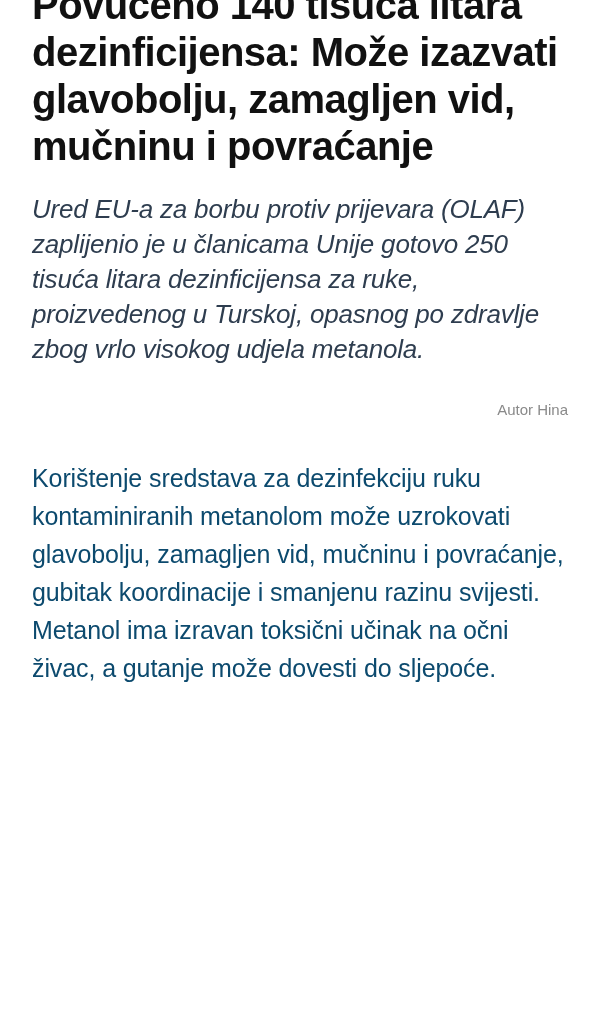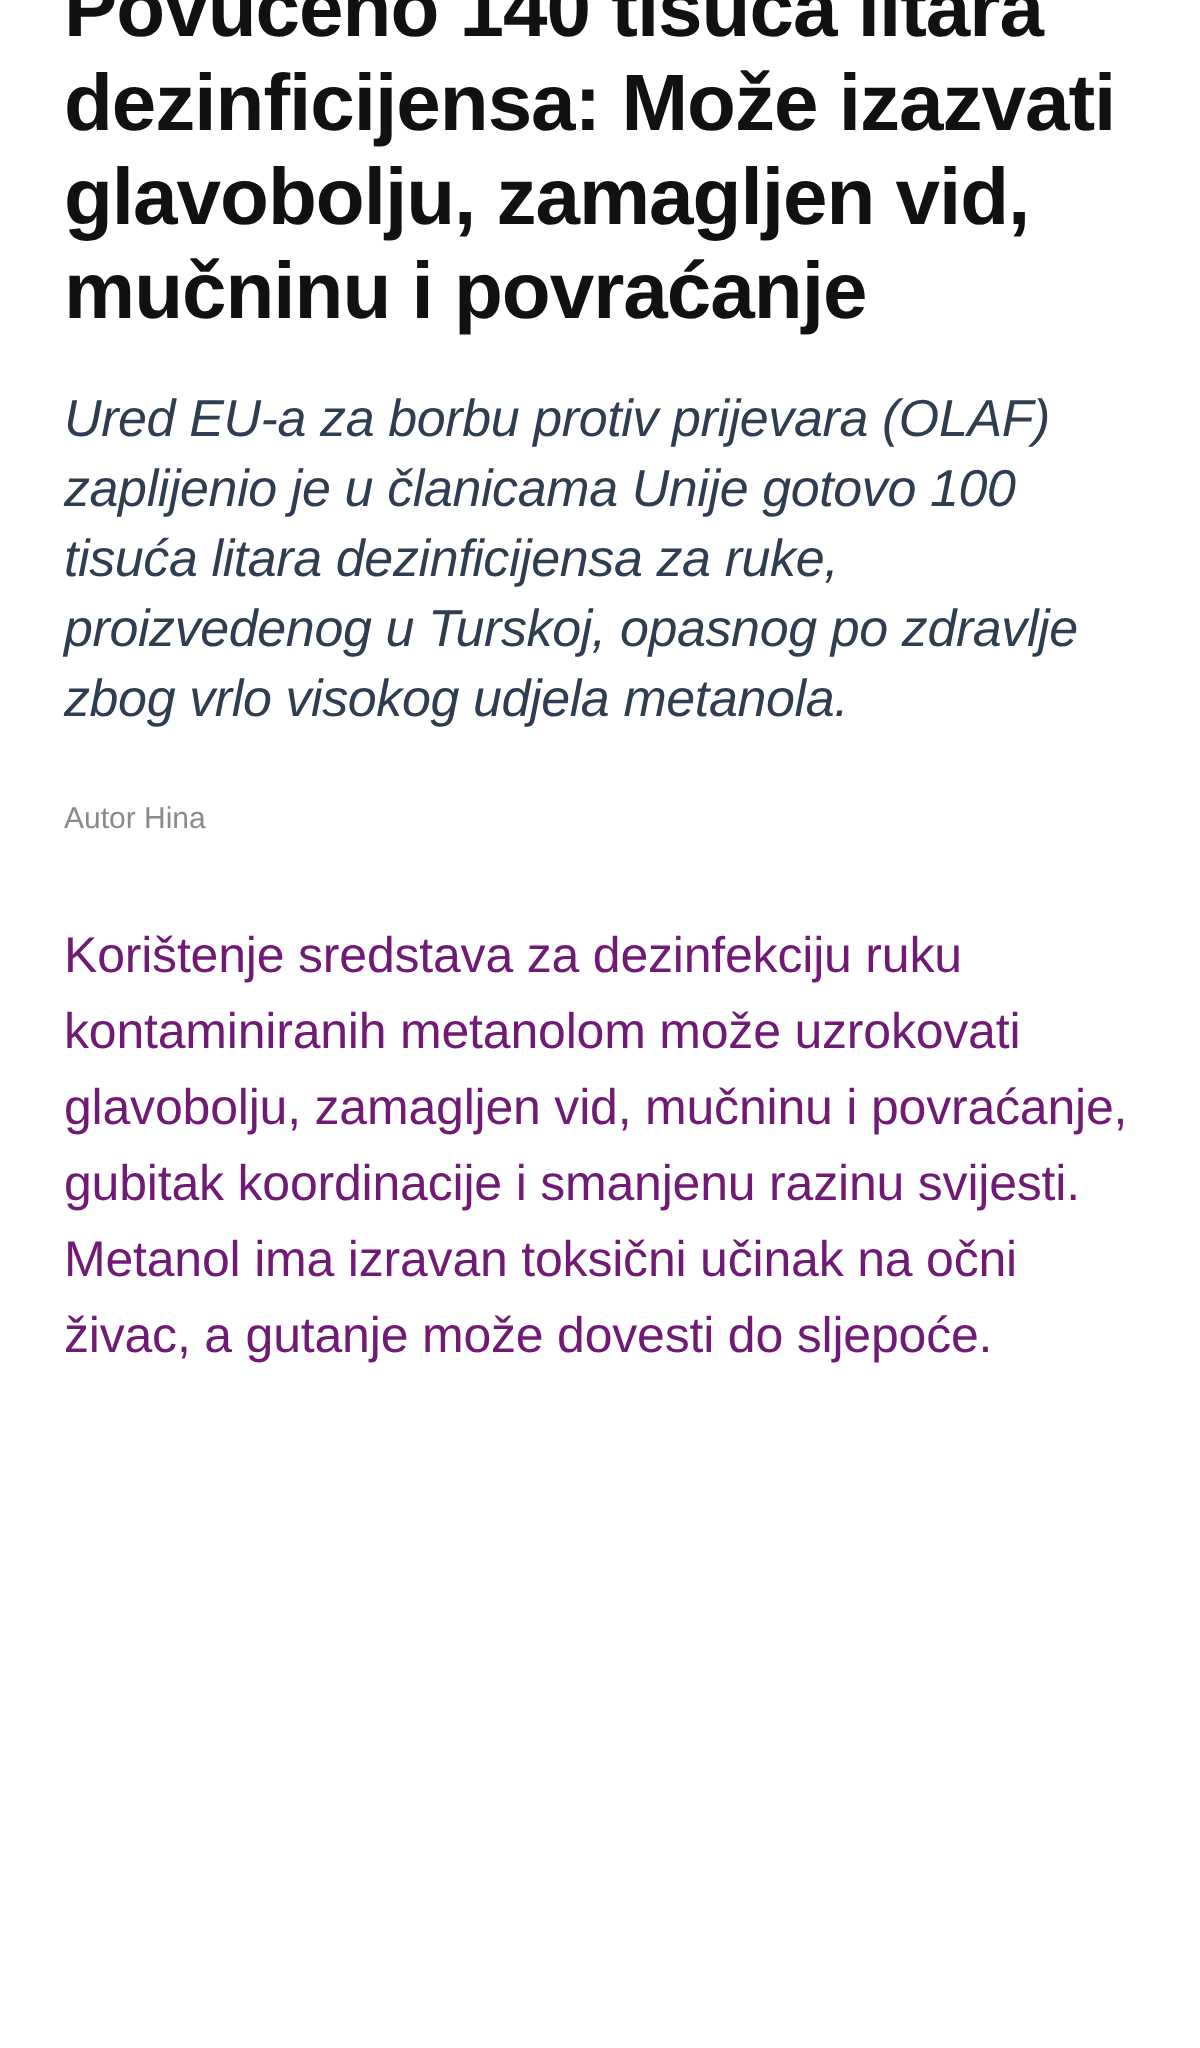--- a/index.html
+++ b/index.html
@@ -40,43 +40,44 @@
     font-size: 26px;
     line-height: 35px;
     color: #2e3d4f;
     letter-spacing: -0.2px;
   }
   .meta {
     margin-top: 32px;
     font-size: 15px;
     line-height: 22px;
     color: #8a8a8a;
+    text-align: right;
   }
   .meta div {
     margin: 0;
   }
   .body-text {
     margin-top: 38px;
     font-size: 25px;
     line-height: 38px;
-    color: #701a75;
+    color: #0c4a6e;
     letter-spacing: -0.1px;
   }
   .body-text p {
     margin: 0 0 24px 0;
   }
 </style>
 </head>
 <body>
 
 <div class="page">
 
   <h1 class="headline">Povučeno 140 tisuća litara dezinficijensa: Može izazvati glavobolju, zamagljen vid, mučninu i povraćanje</h1>
 
-  <div class="lede">Ured EU-a za borbu protiv prijevara (OLAF) zaplijenio je u članicama Unije gotovo 100 tisuća litara dezinficijensa za ruke, proizvedenog u Turskoj, opasnog po zdravlje zbog vrlo visokog udjela metanola.</div>
+  <div class="lede">Ured EU-a za borbu protiv prijevara (OLAF) zaplijenio je u članicama Unije gotovo 250 tisuća litara dezinficijensa za ruke, proizvedenog u Turskoj, opasnog po zdravlje zbog vrlo visokog udjela metanola.</div>
 
   <div class="meta">
     <div>Autor Hina</div>
   </div>
 
   <div class="body-text">
     <p>Korištenje sredstava za dezinfekciju ruku kontaminiranih metanolom može uzrokovati glavobolju, zamagljen vid, mučninu i povraćanje, gubitak koordinacije i smanjenu razinu svijesti. Metanol ima izravan toksični učinak na očni živac, a gutanje može dovesti do sljepoće.</p>
   </div>
 
 </div>

